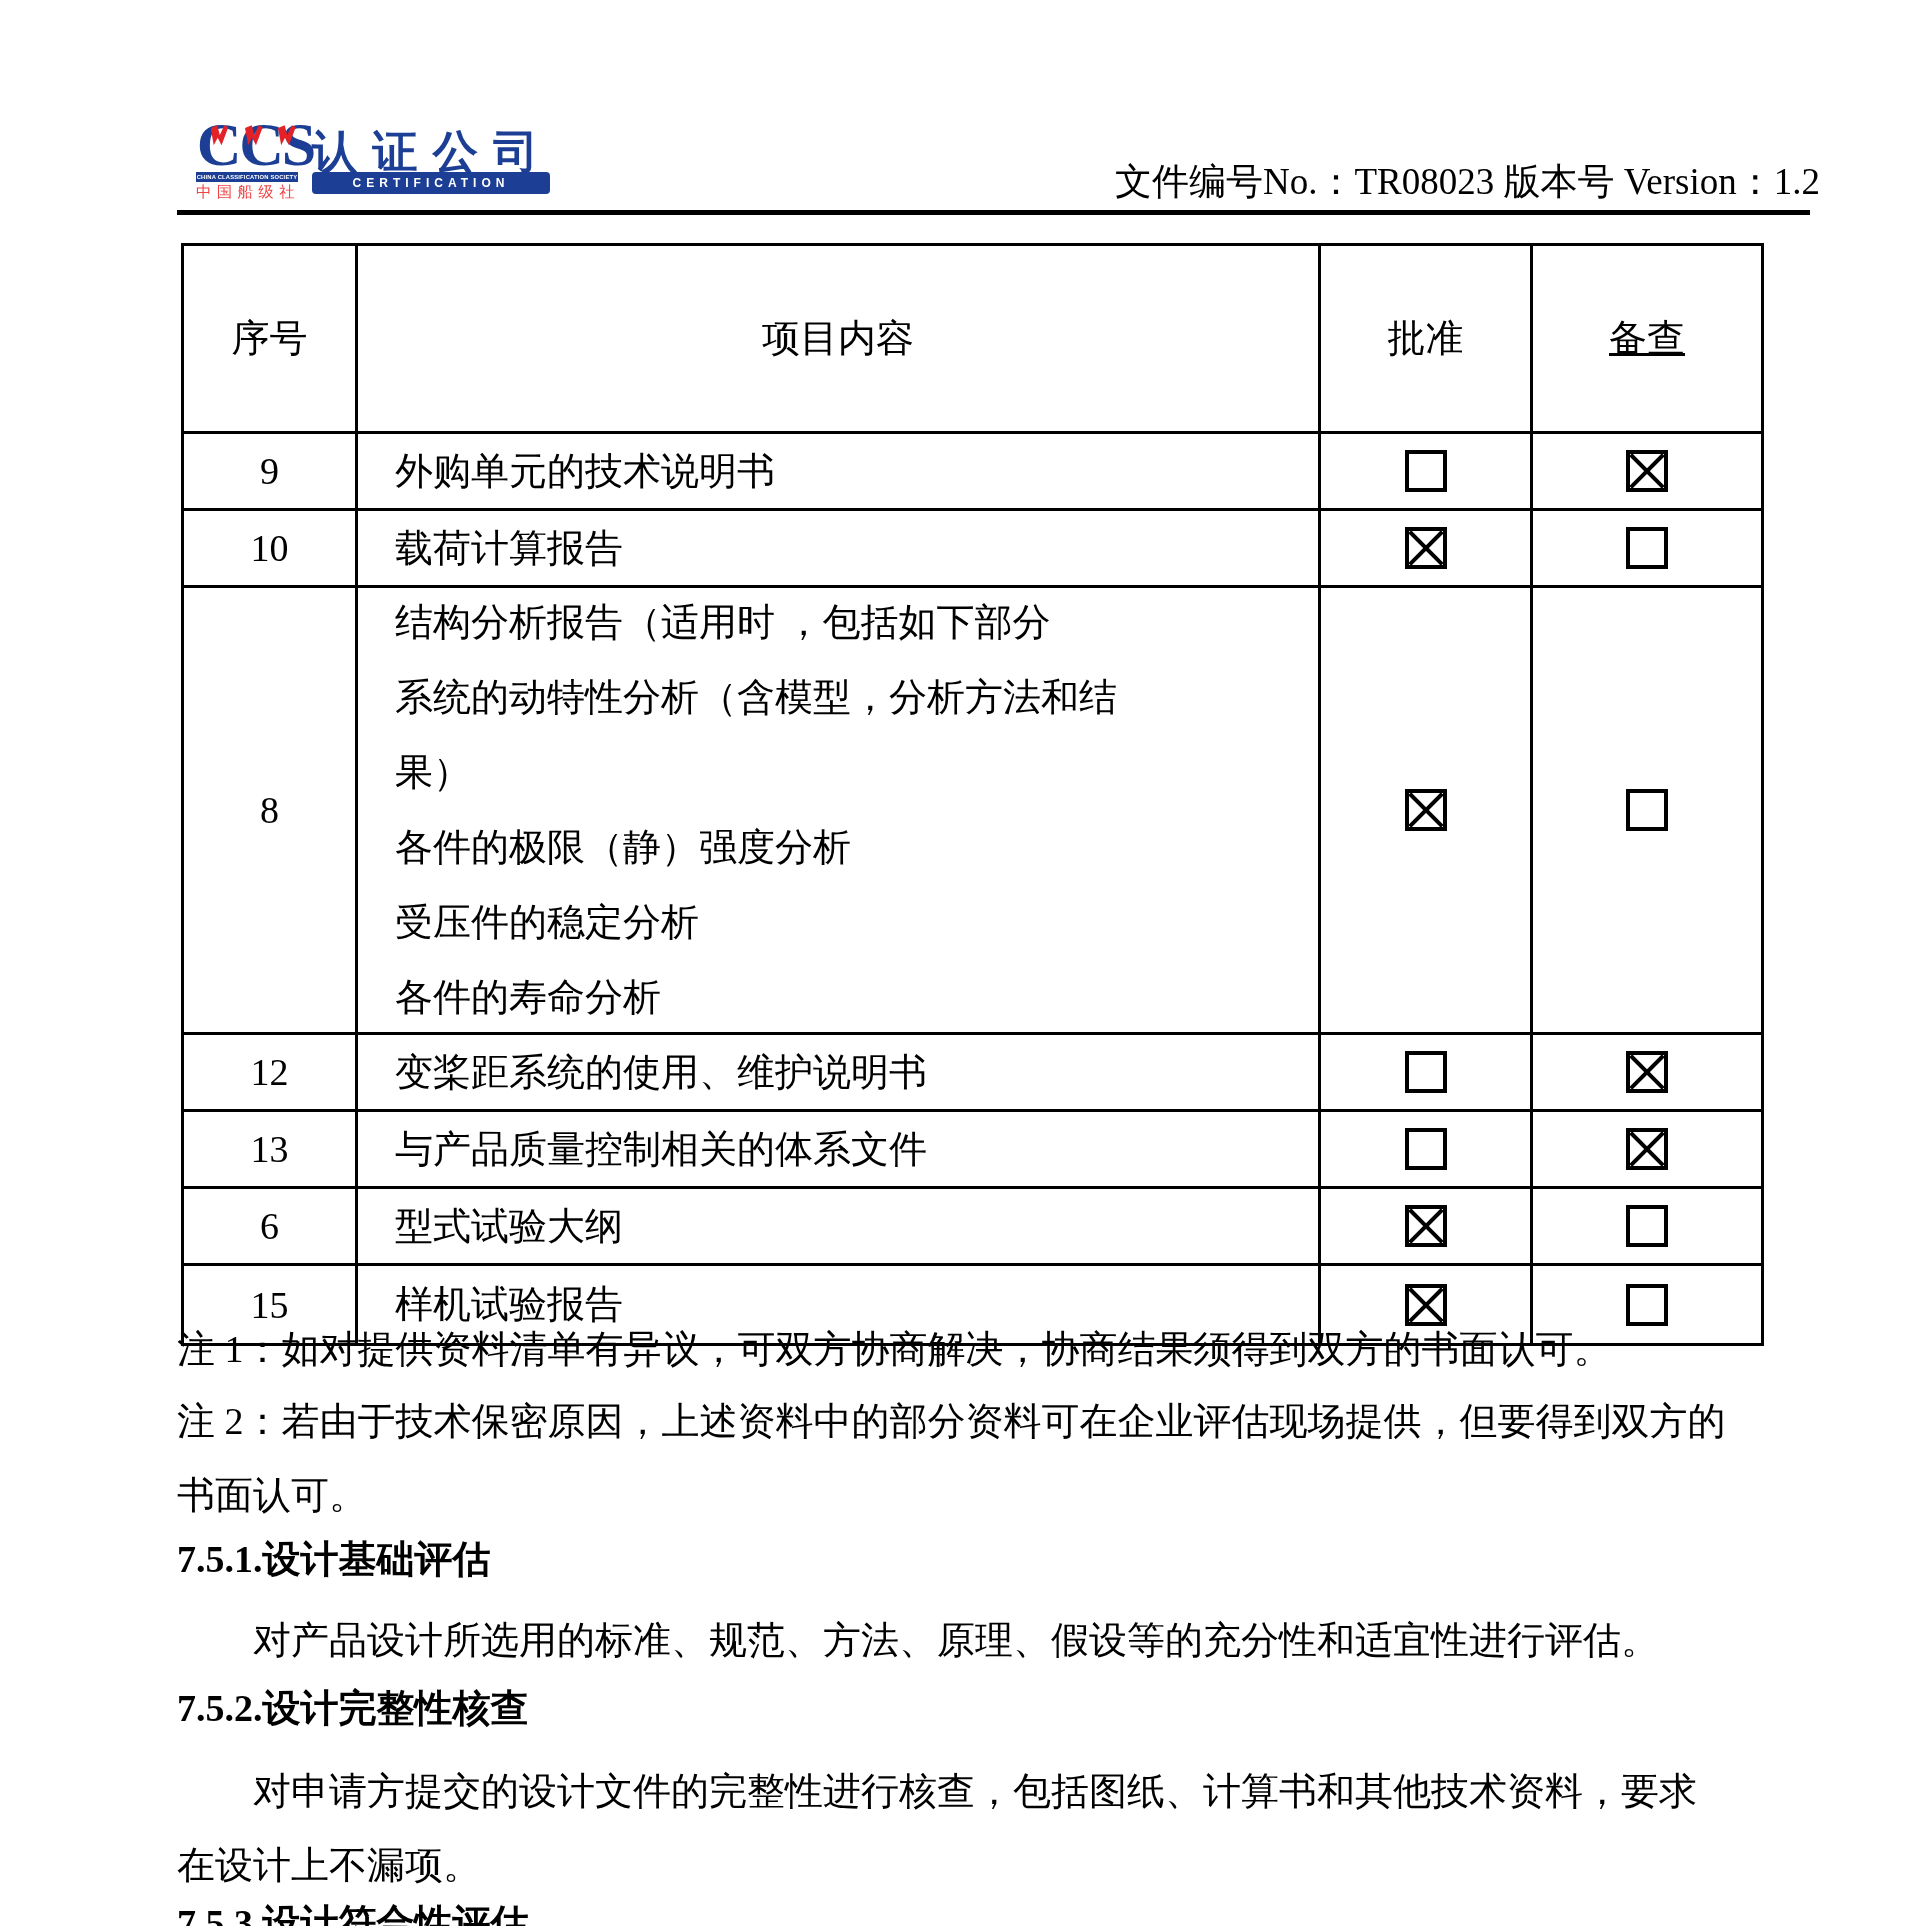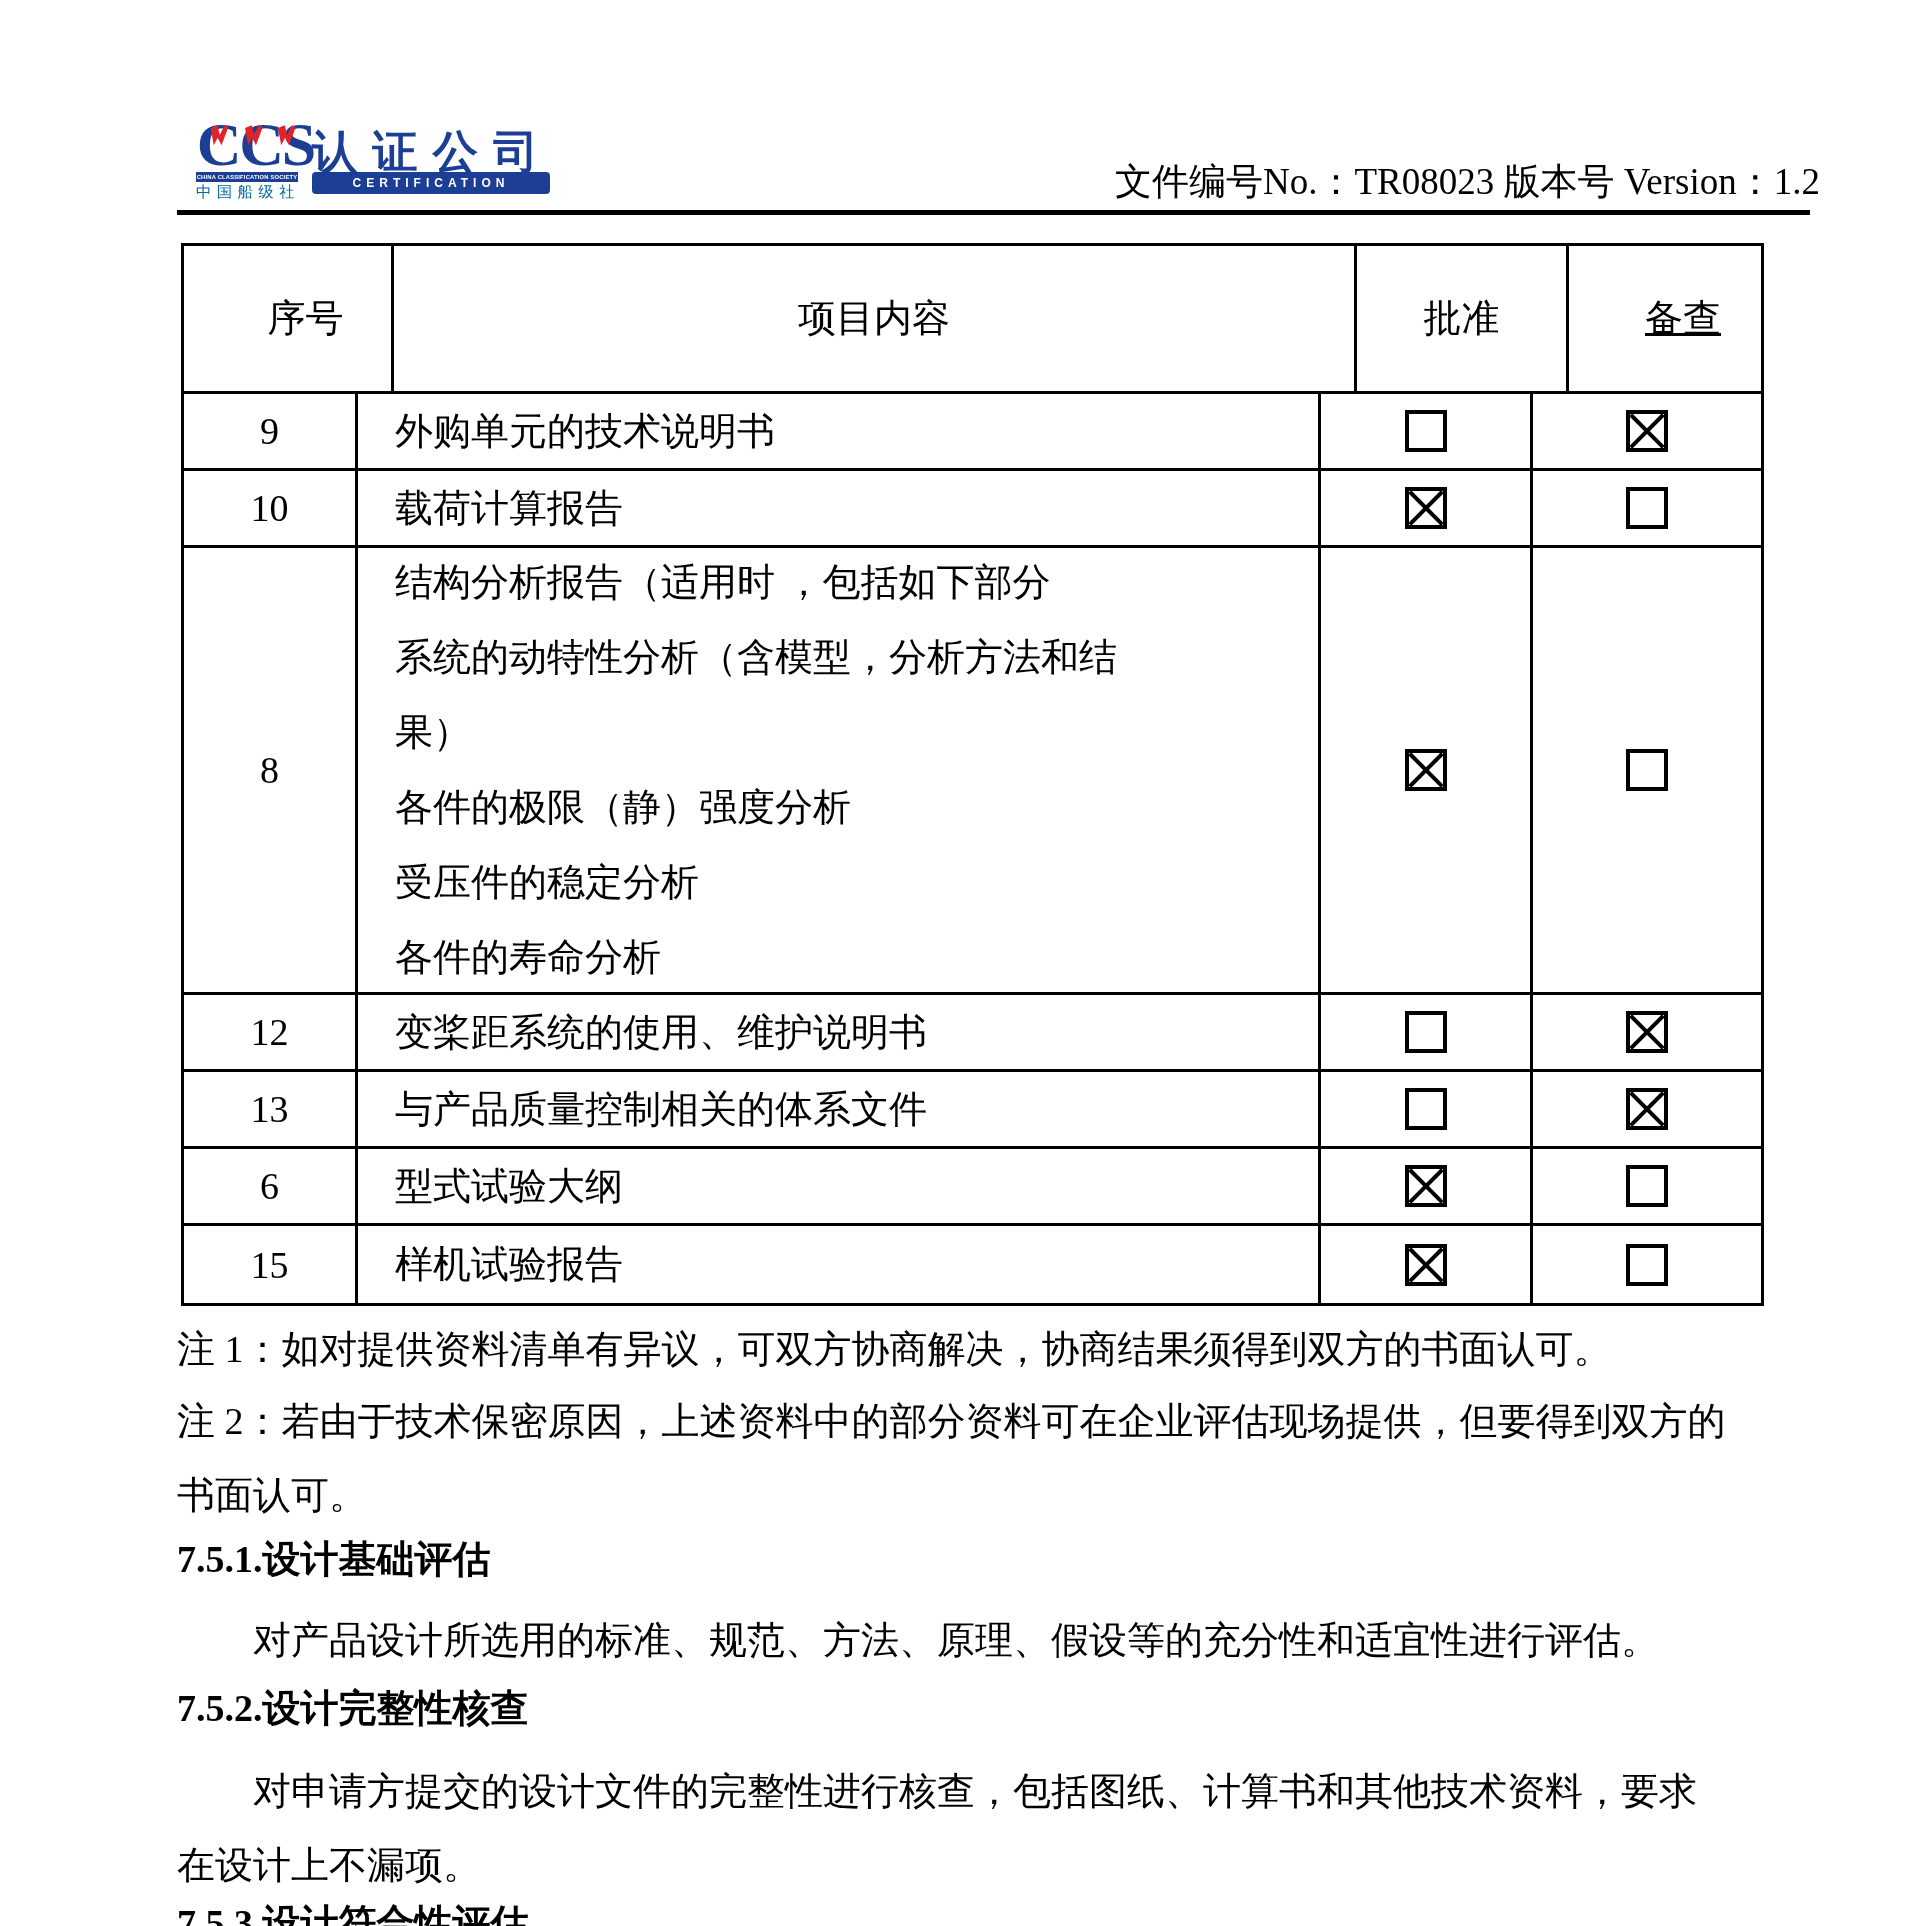--- a/index.html
+++ b/index.html
@@ -27,21 +27,21 @@
   .flame.f3{ left:82px; top:2.3px; }
   .soc-bar {
     position:absolute; left:0; top:49px; width:102px; height:10.4px;
     background:#1c3e94; color:#fff; font-weight:bold; font-size:5.8px;
     font-family:"Liberation Sans",sans-serif;
     display:flex; align-items:center; justify-content:center; letter-spacing:0.2px;
     white-space:nowrap;
   }
   .soc-cn {
     position:absolute; left:0; top:59px; width:102px;
-    color:#0369a1; font-size:15.4px; letter-spacing:5.4px; white-space:nowrap;
+    color:#ef4444; font-size:15.4px; letter-spacing:5.4px; white-space:nowrap;
   }
   .cert-cn {
     position:absolute; left:116px; top:-1.5px;
     color:#1c3e94; font-size:45px; font-weight:bold; letter-spacing:15.4px; white-space:nowrap;
   }
   .cert-bar {
     position:absolute; left:116px; top:49px; width:238px; height:22.3px;
     background:#1c3e94; border-radius:3.9px;
     color:#fff; font-weight:bold; font-size:12px; letter-spacing:5px;
     font-family:"Liberation Sans",sans-serif;
@@ -64,21 +64,21 @@
   .trow.last { border-bottom:none;border-radius:6px; }
   .cell { display:flex; align-items:center; }
   .center { justify-content:center; text-align:center; }
   .vline { border-right:3.1px solid #000; }
   
   .t1-no      { width:174px;  flex:none; }
   .t1-content { width:963px; flex:none; padding-left:37px; }
   .t1-usage   { width:440px; flex:none; display:flex; flex-direction:column; }
   .t1-approve { width:212px;  flex:none; }
   .t1-record  { flex:1;text-decoration:underline; }
-  .t1-head { height:148px;padding-left:36px; }
+  .t1-head { height:188px; }
   .usage-top    { height:73px; border-bottom:3.9px solid #000; display:flex; align-items:center; justify-content:center; }
   .usage-bottom { flex:1; display:flex; }
   .t1-row  { height:77px; }
   .t1-row.tall { height:447px; }
   .multiline { white-space:pre-line; line-height:1.97; }
   
   .checkbox { position:relative; width:42px; height:42px; flex:none;
     border:4.6px solid #000; background:#fff; display:inline-block; }
   .checkbox.checked::before, .checkbox.checked::after {
     content:""; position:absolute; left:50%; top:50%;

